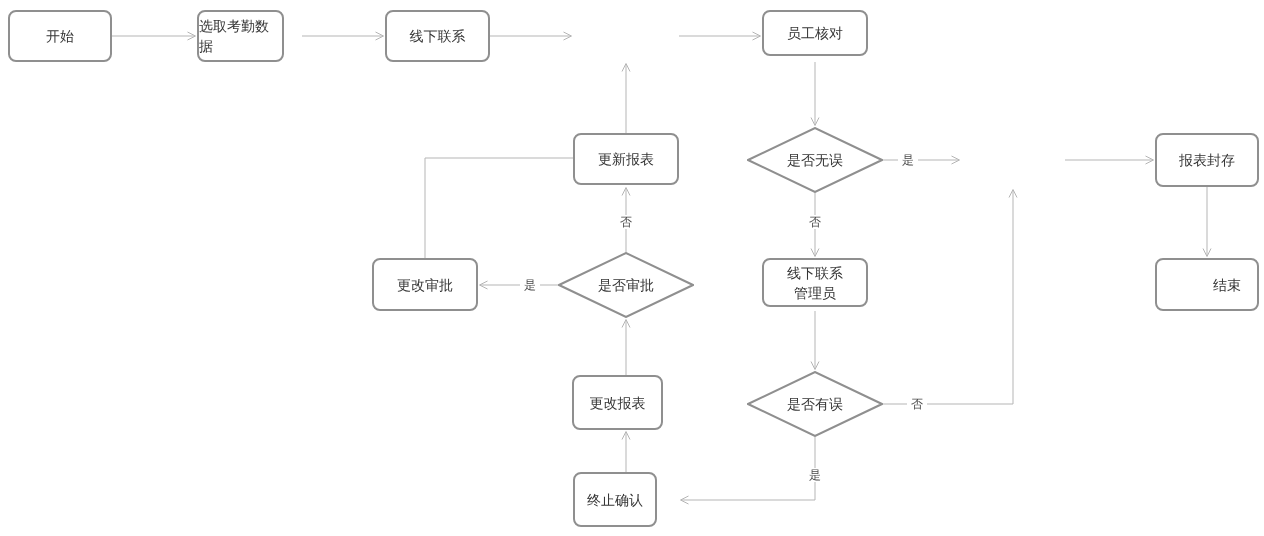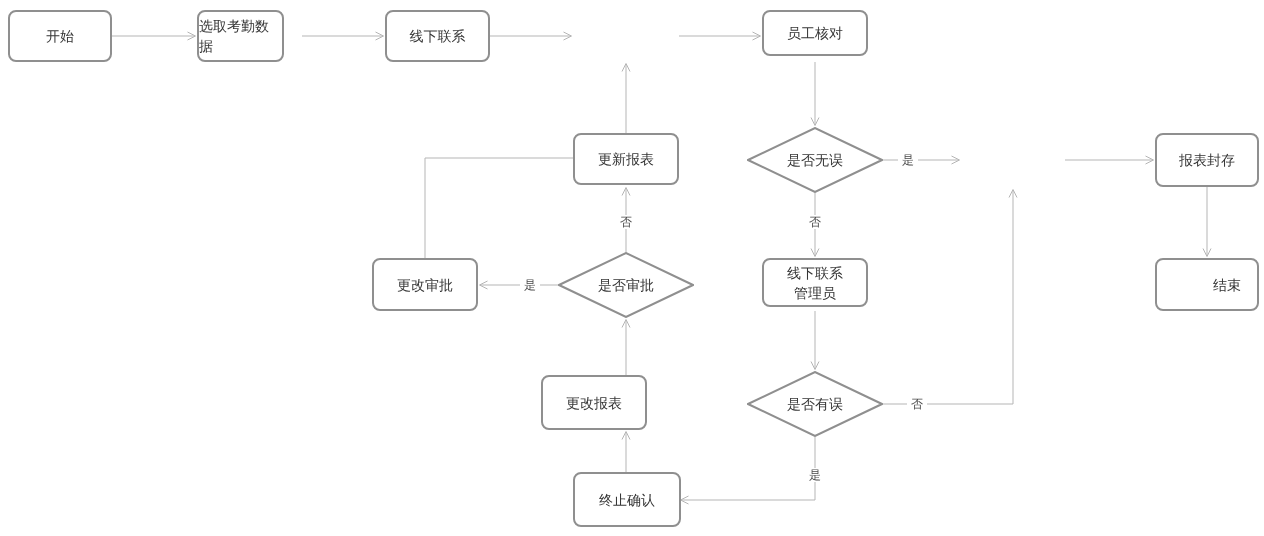--- a/index.html
+++ b/index.html
@@ -141,27 +141,27 @@
     <span class="lbl">是否审批</span>
   </div>
   <div class="node rect" style="left:762px; top:258px; width:106px; height:49px;">
     <span class="lbl">线下联系</span>
     <span class="lbl">管理员</span>
   </div>
   <div class="node rect" style="left:1155px; top:258px; width:104px; height:53px;padding-left:40px;">
     <span class="lbl">结束</span>
   </div>
 
-  <div class="node rect" style="left:541px; top:375px; width:106px; height:55px;">
+  <div class="node rect" style="left:572px; top:375px; width:91px; height:55px;">
     <span class="lbl">更改报表</span>
   </div>
   <div class="node diamond" style="left:747px; top:371px; width:136px; height:66px;">
     <svg width="136" height="66" viewBox="0 0 136 66">
       <polygon points="1,33 68,1 135,33 68,65" fill="#ffffff" stroke="#8f8f8f" stroke-width="2" stroke-linejoin="miter"></polygon>
     </svg>
     <span class="lbl">是否有误</span>
   </div>
 
-  <div class="node rect" style="left:573px; top:472px; width:108px; height:55px;">
+  <div class="node rect" style="left:573px; top:472px; width:84px; height:55px;">
     <span class="lbl">终止确认</span>
   </div>
 
 </div>
 
 </body></html>

